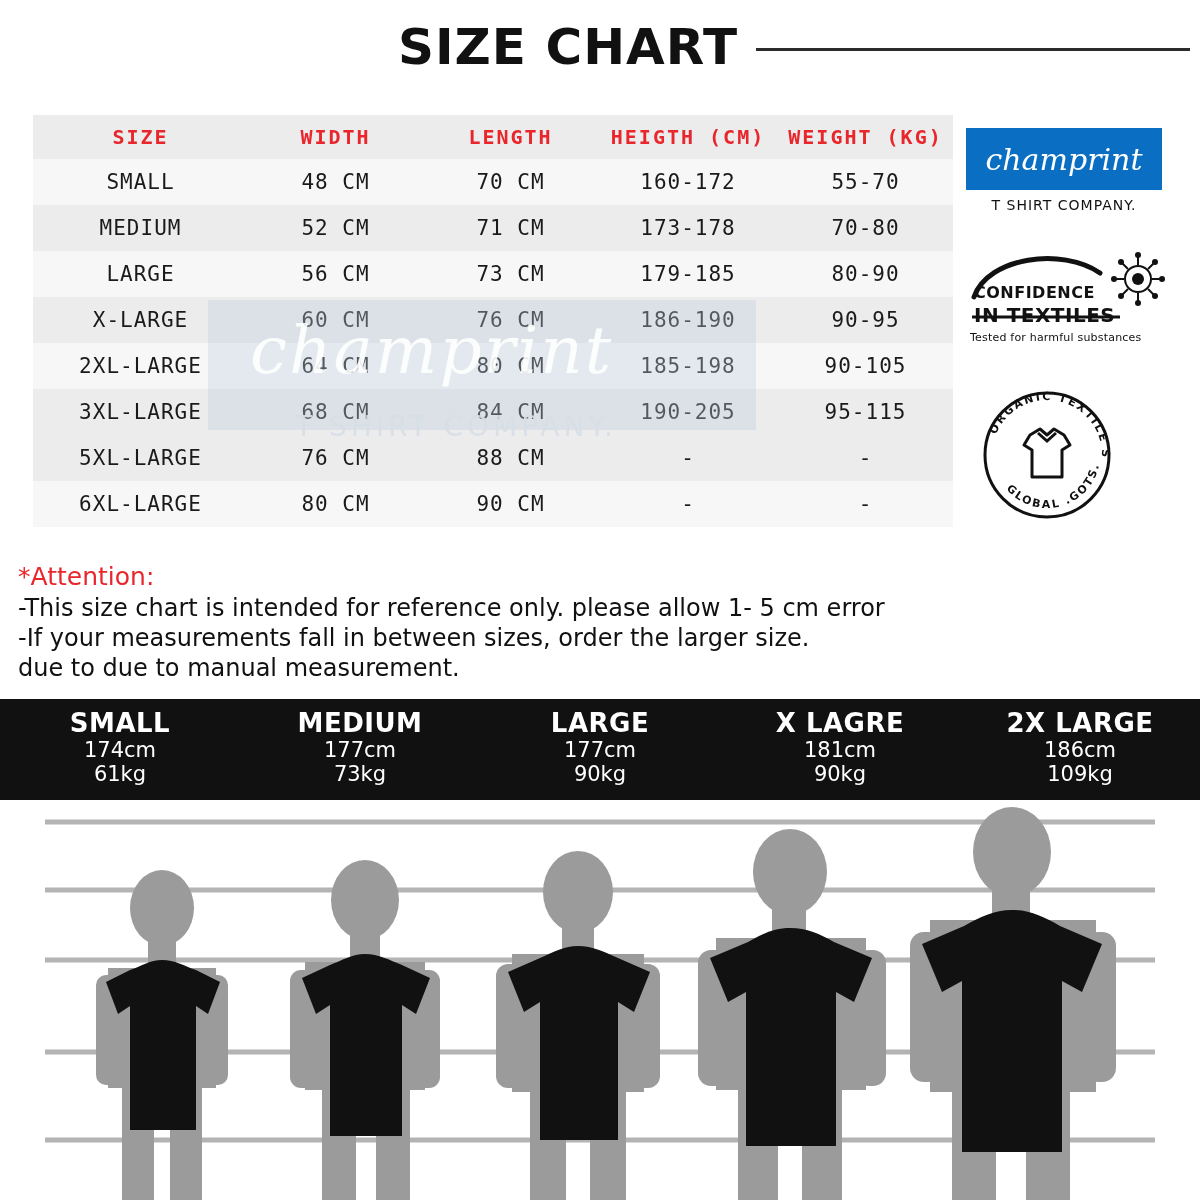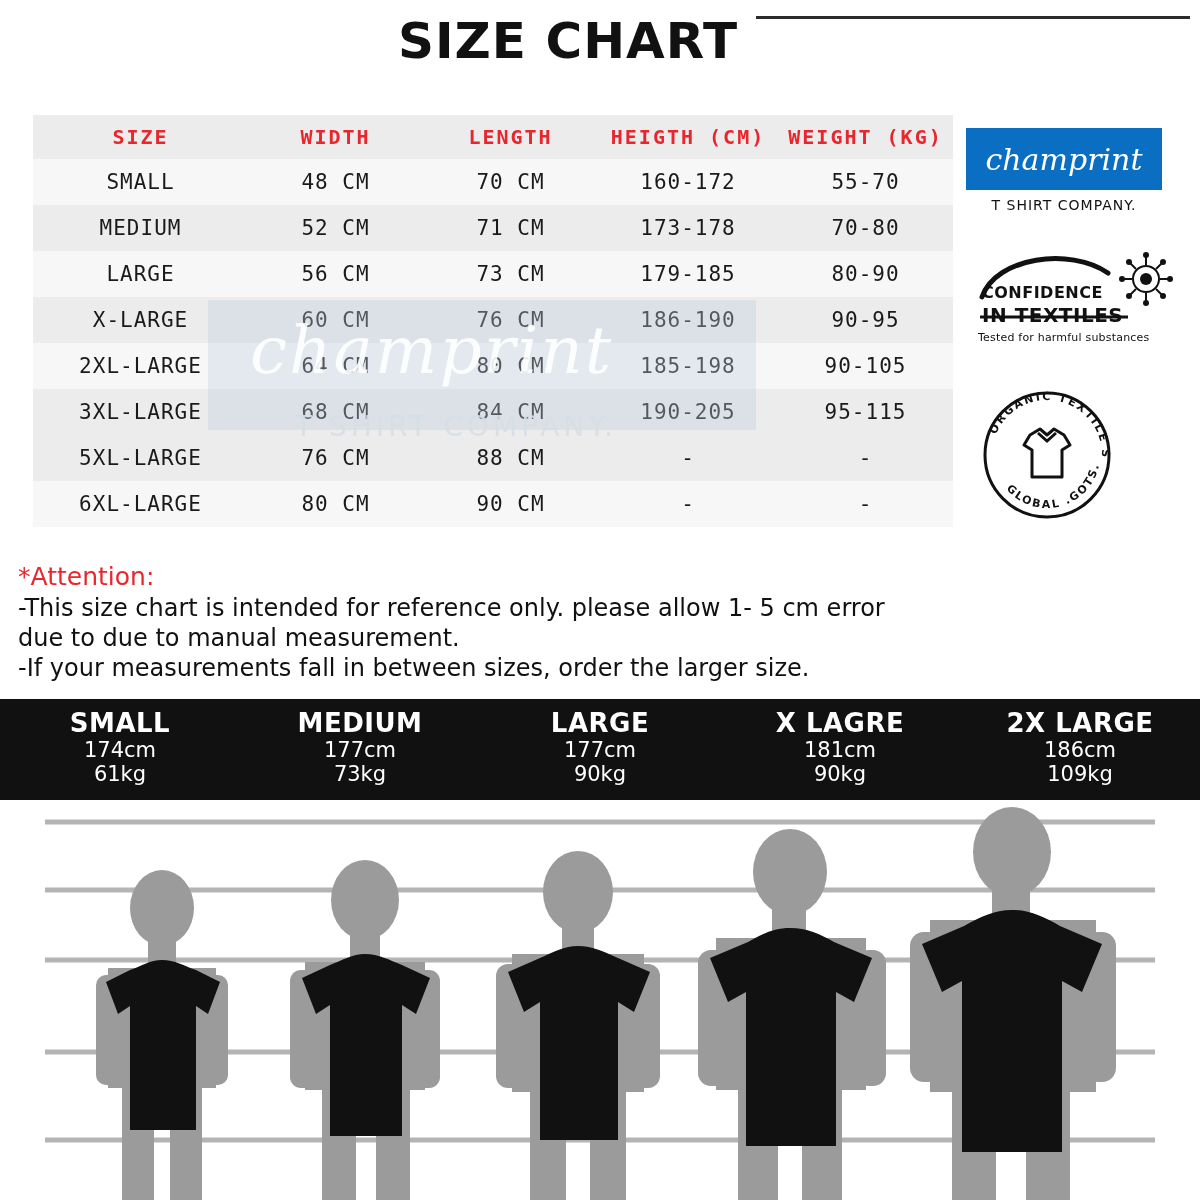--- a/index.html
+++ b/index.html
@@ -14,21 +14,21 @@
     position: relative;
     width: 1200px; height: 1200px;
     background: #ffffff;
   }
 
   
   .title-row {
     position: absolute;
     top: 12px; left: 0; width: 1200px;
     height: 70px;
-    display: flex; align-items: flex-start;
+    display: flex; align-items: center;
   }
   .title-text {
     font-family: "DejaVu Sans", sans-serif;
     font-weight: 700;
     font-size: 50px;
     letter-spacing: 1px;
     color: #111;
     margin-left: 398px;
     white-space: nowrap;
   }
@@ -137,21 +137,21 @@
     margin-top: 7px;
     font-family: "DejaVu Sans", sans-serif;
     font-size: 14px;
     letter-spacing: 1px;
     color: #111;
   }
 
   .conf {
     position: relative;
     margin-top: 36px;
-    margin-left: 18px;
+    margin-left: 10px;
     width: 200px; height: 110px;
   }
   .conf-arc {
     position: absolute; top: 0; left: 0;
   }
   .conf-t1 {
     position: absolute; top: 34px; left: 4px;
     font-family: "DejaVu Sans", sans-serif;
     font-weight: 700; font-size: 16px; color: #111;
     letter-spacing: 0.5px;
@@ -379,22 +379,22 @@
           <path d="M58 58 L68 52 L75 58 L82 52 L92 58 L98 68 L90 73 L90 100 L60 100 L60 73 L52 68 Z" fill="#ffffff" stroke="#111" stroke-width="3" stroke-linejoin="round"></path>
           <path d="M66 56 L75 64 L84 56" fill="none" stroke="#111" stroke-width="3"></path>
         </g>
       </svg>
     </div>
   </div>
 
   <div class="attention">
     <div class="att-title">*Attention:</div>
     <div class="att-line">-This size chart is intended for reference only. please allow 1- 5 cm error</div>
+    <div class="att-line">-If your measurements fall in between sizes, order the larger size.</div>
     <div class="att-line">due to due to manual measurement.</div>
-    <div class="att-line">-If your measurements fall in between sizes, order the larger size.</div>
   </div>
 
   <div class="band">
     <div class="band-cell">
       <div class="band-size">SMALL</div>
       <div class="band-h">174cm</div>
       <div class="band-w">61kg</div>
     </div>
     <div class="band-cell">
       <div class="band-size">MEDIUM</div>

